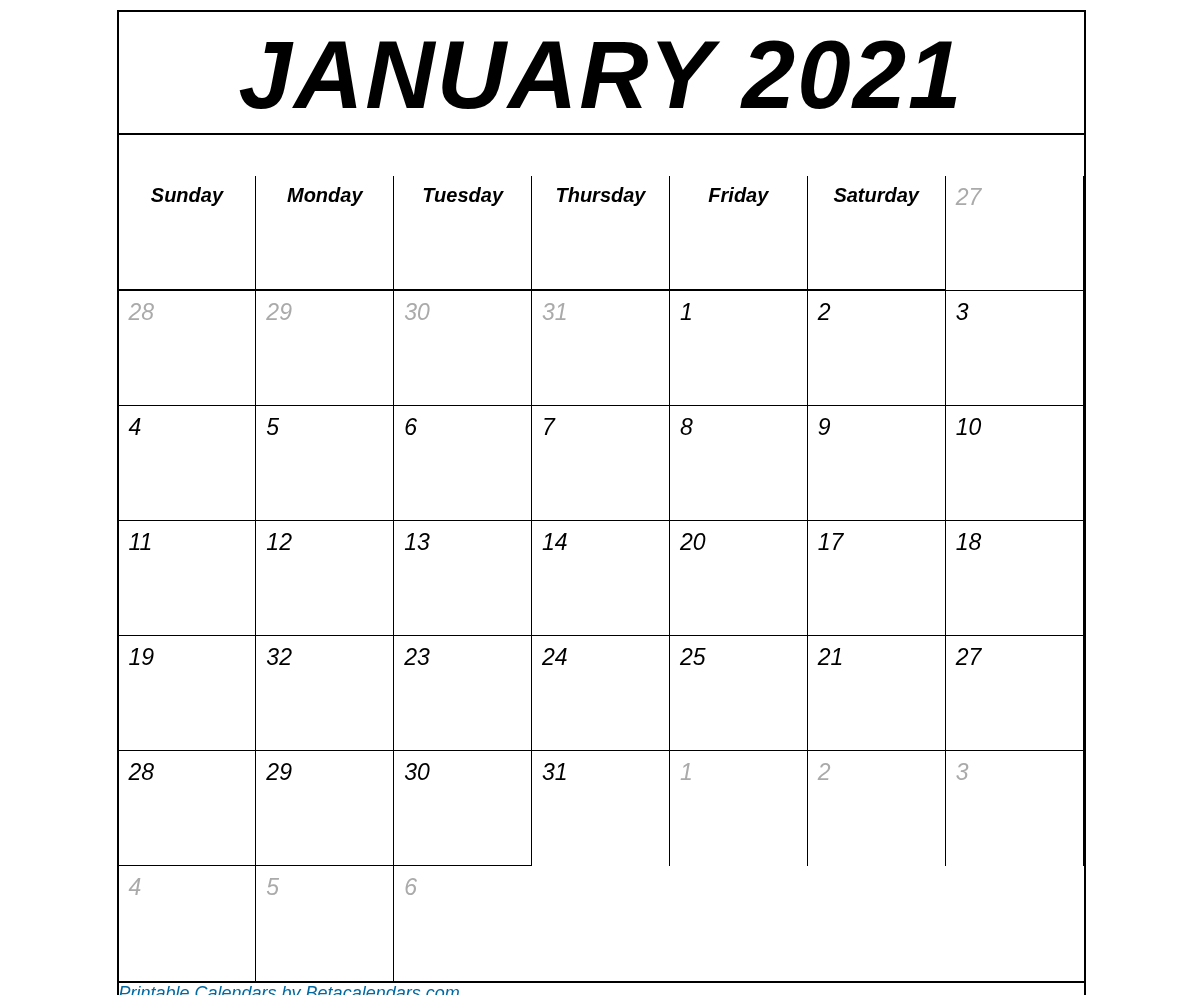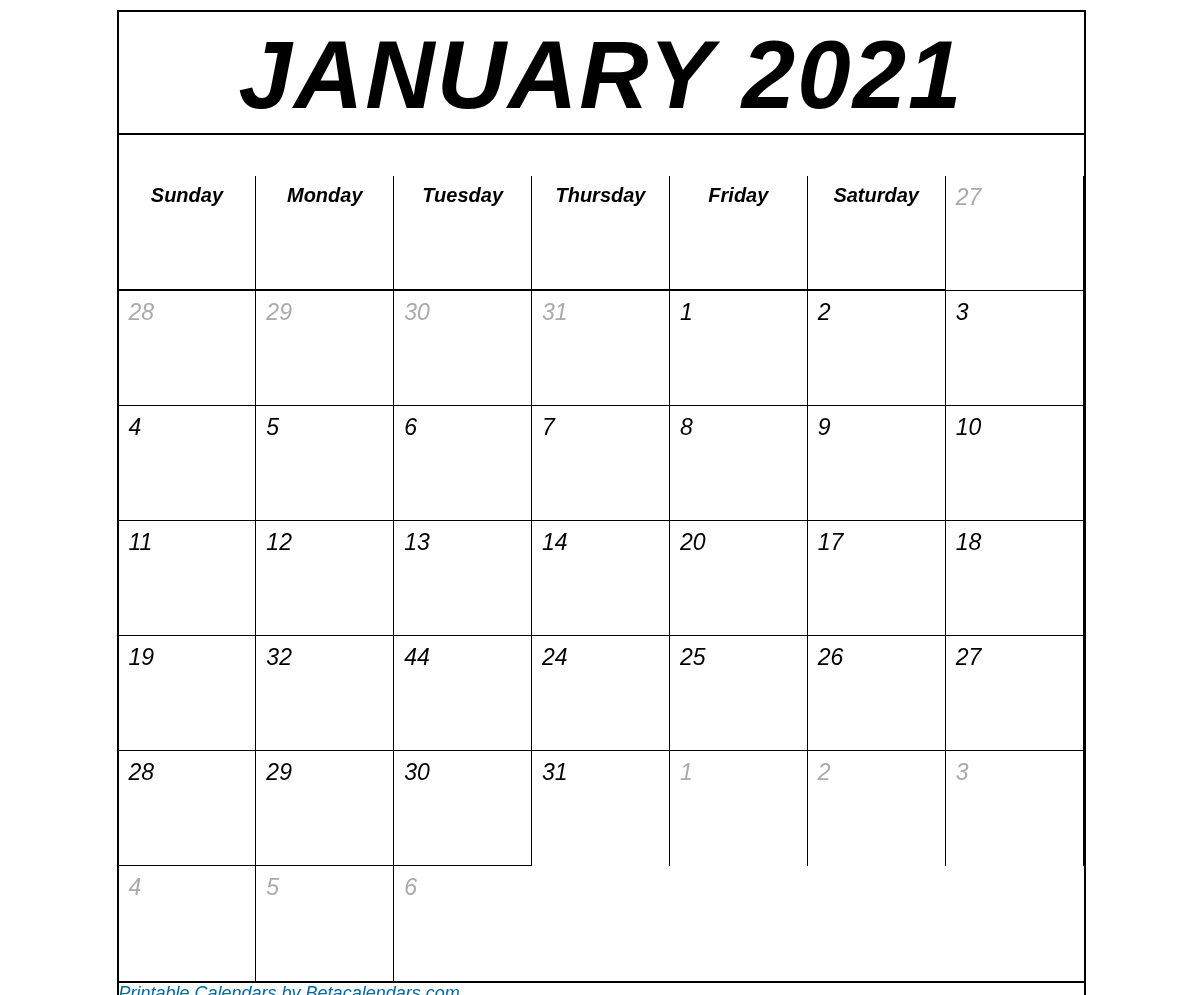--- a/index.html
+++ b/index.html
@@ -114,24 +114,24 @@
       <div class="day-cell">10</div>
       <div class="day-cell">11</div>
       <div class="day-cell">12</div>
       <div class="day-cell">13</div>
       <div class="day-cell">14</div>
       <div class="day-cell">20</div>
       <div class="day-cell">17</div>
       <div class="day-cell">18</div>
       <div class="day-cell">19</div>
       <div class="day-cell">32</div>
-      <div class="day-cell">44</div>
+      <div class="day-cell">23</div>
       <div class="day-cell">24</div>
       <div class="day-cell">25</div>
-      <div class="day-cell">26</div>
+      <div class="day-cell">21</div>
       <div class="day-cell">27</div>
       <div class="day-cell">28</div>
       <div class="day-cell">29</div>
       <div class="day-cell">30</div>
       <div class="day-cell row-last-cell" style="border-bottom: none;">31</div>
       <div class="day-cell other-month row-last-cell" style="border-bottom: none;">1</div>
       <div class="day-cell other-month row-last-cell" style="border-bottom: none;">2</div>
       <div class="day-cell other-month row-last-cell" style="border-bottom: none;">3</div>
       <div class="day-cell other-month row-last-cell" style="border-bottom: none;">4</div>
       <div class="day-cell other-month row-last-cell" style="border-bottom: none;">5</div>

